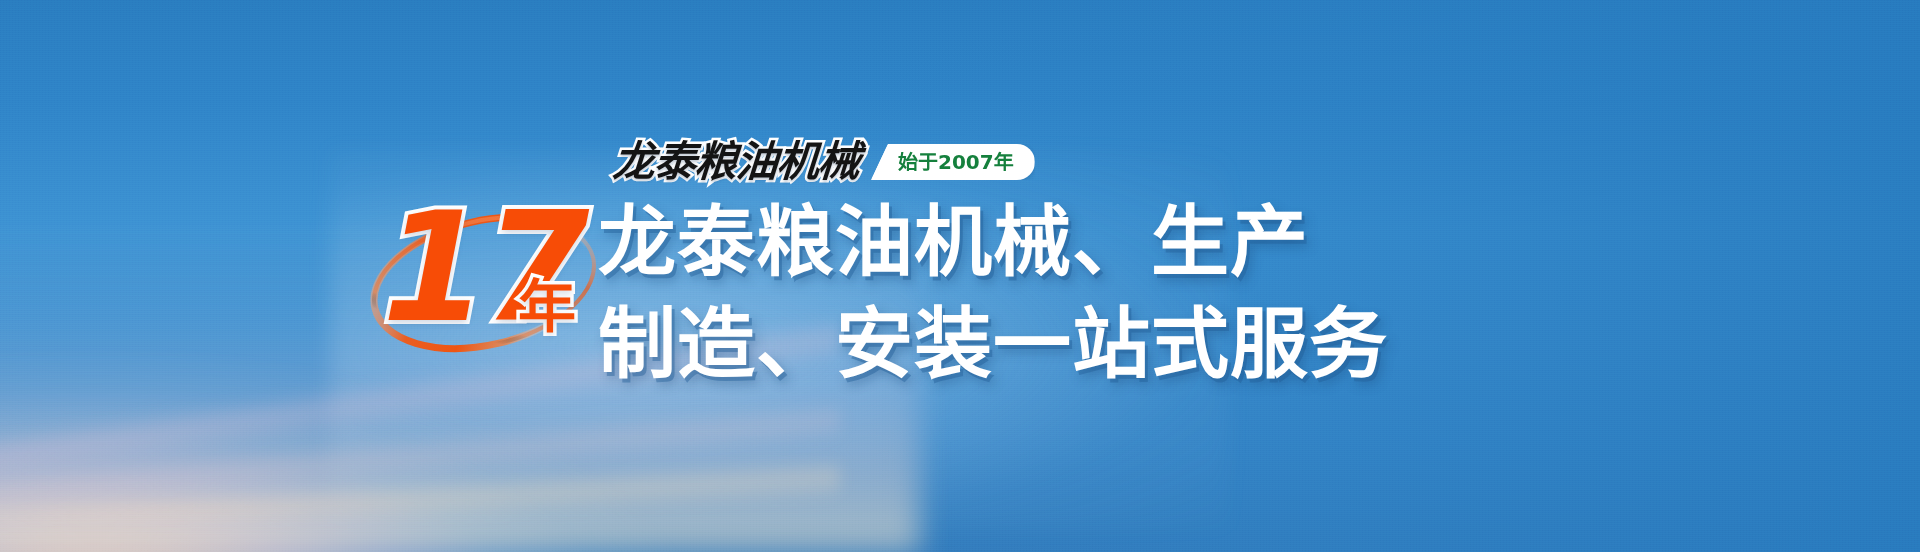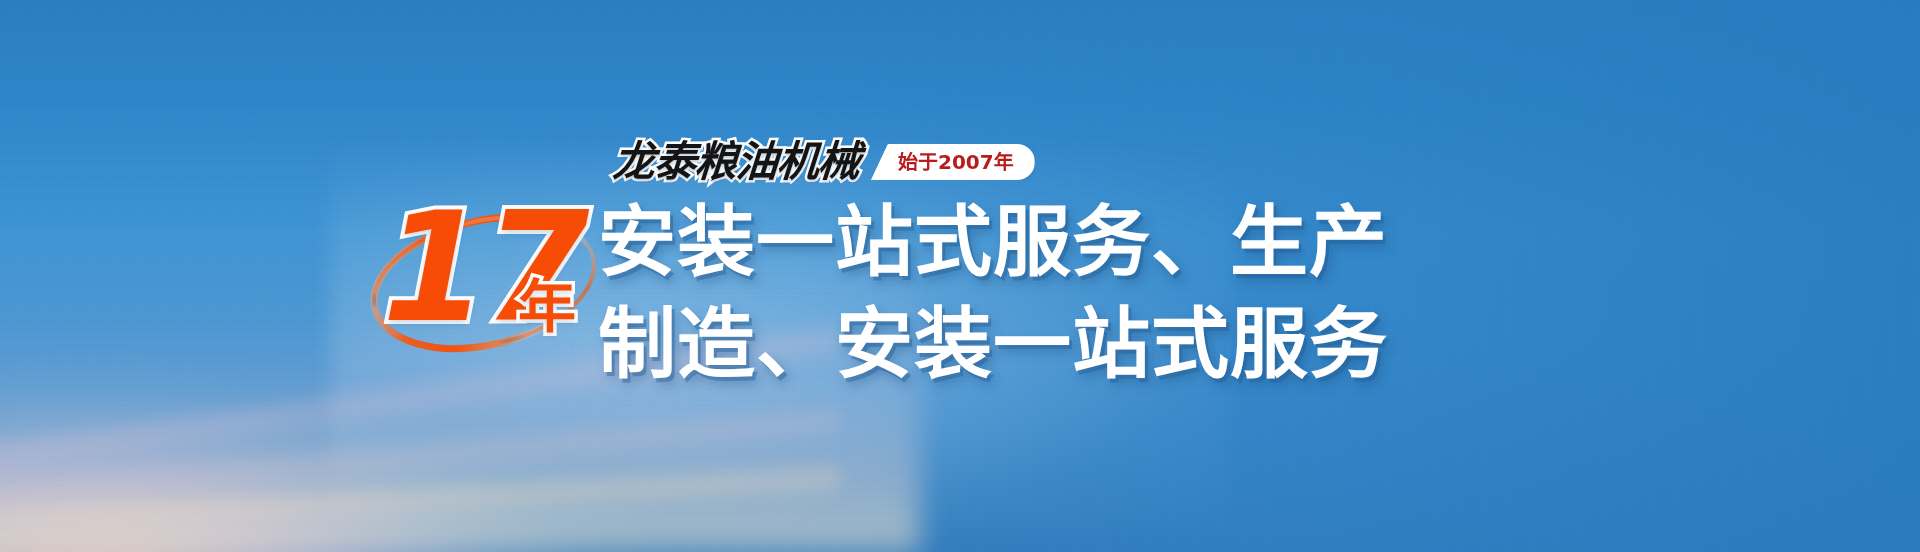--- a/index.html
+++ b/index.html
@@ -149,21 +149,21 @@
     transform: skewX(-4deg);
   }
   .since-badge {
     position: relative;
     margin-left: 12px;
     height: 36px;
     padding: 0 21px 0 27px;
     display: flex;
     align-items: center;
     background: #ffffff;
-    color: #b91c1c;
+    color: #15803d;
     font-family: "DejaVu Sans", "Liberation Sans", sans-serif;
     font-size: 20px;
     font-weight: 700;
     line-height: 1;
     white-space: nowrap;
     border-radius: 0 18px 18px 0;
     clip-path: polygon(17px 0, 100% 0, 100% 100%, 0 100%);
     box-shadow: 0 2px 5px rgba(18,52,92,0.18);
   }
   .since-badge::before {
@@ -287,18 +287,18 @@
           </linearGradient>
         </defs>
         <ellipse cx="122" cy="79" rx="112" ry="62" fill="none" stroke="url(#swGrad)" stroke-width="7" transform="rotate(-13 122 79)"></ellipse>
         <ellipse cx="122" cy="79" rx="112" ry="62" fill="none" stroke="url(#swGrad2)" stroke-width="4" transform="rotate(-13 122 79)" opacity="0.75"></ellipse>
       </svg>
       <div class="years-num">17</div>
       <div class="years-suffix">年</div>
     </div>
 
     <div class="headline">
-      <div class="headline-line">安装一站式服务、生产</div>
+      <div class="headline-line">龙泰粮油机械、生产</div>
       <div class="headline-line">制造、安装一站式服务</div>
     </div>
 
   </div>
 </div>
 
 </body></html>

